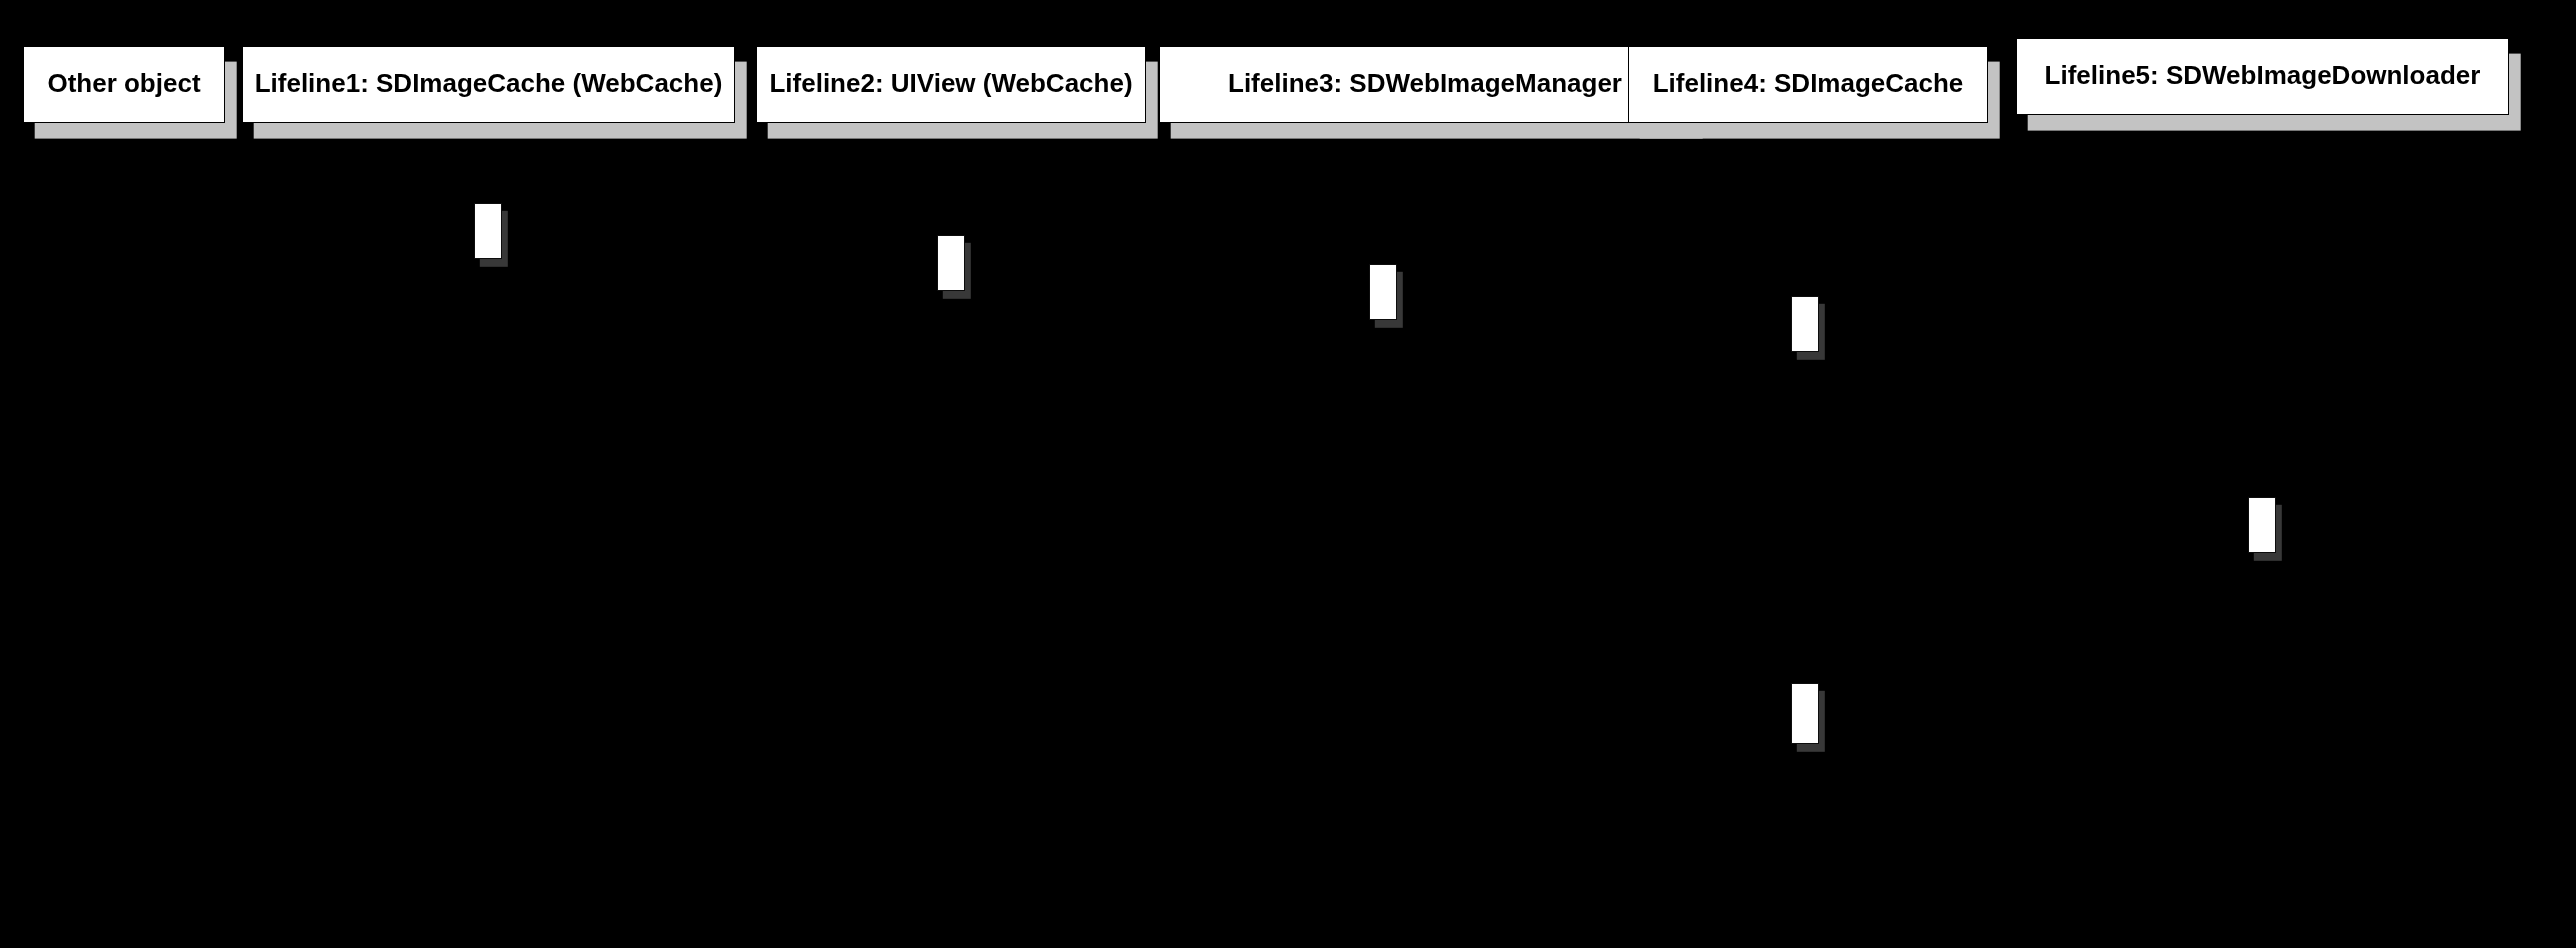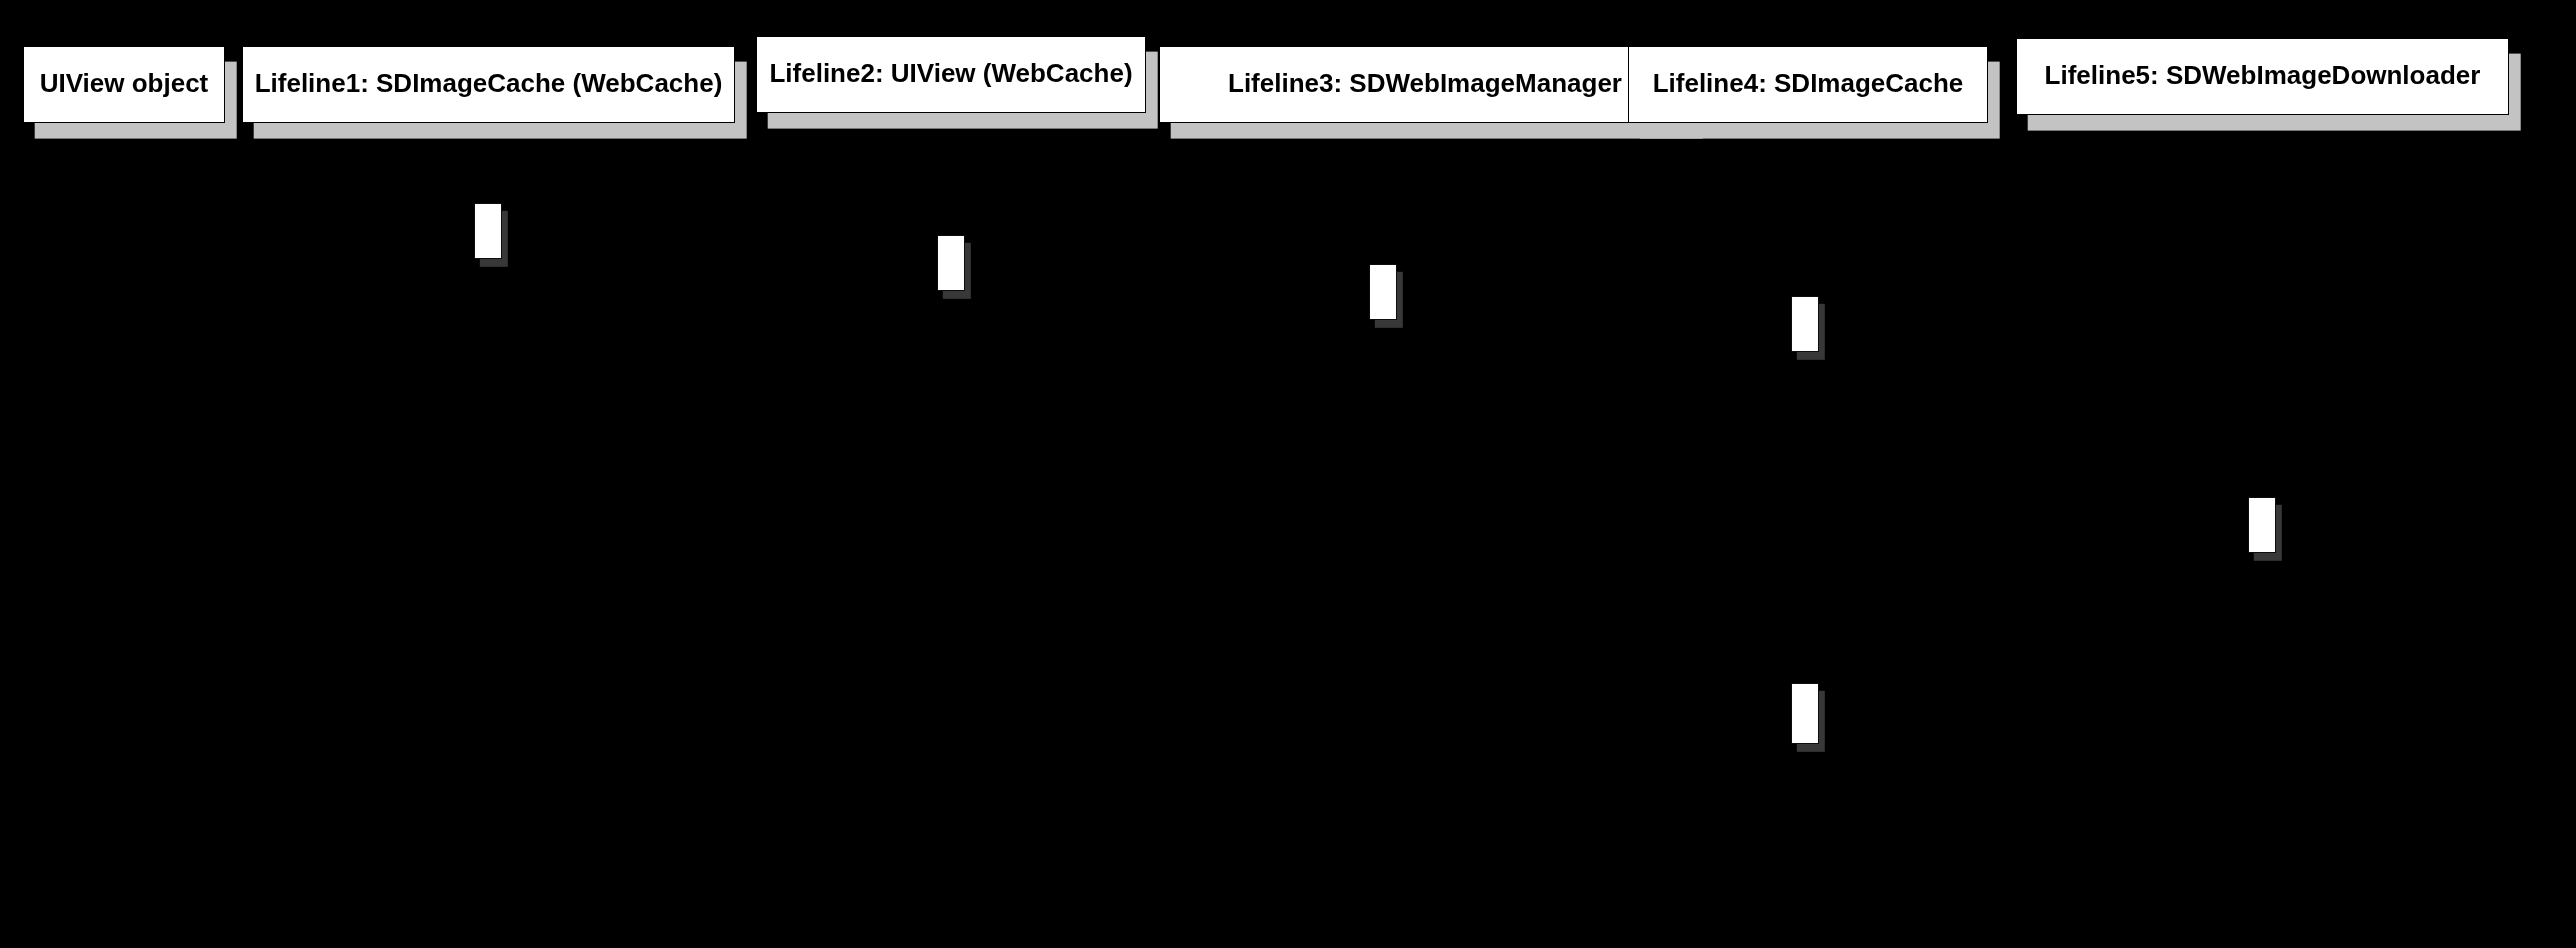--- a/index.html
+++ b/index.html
@@ -61,26 +61,26 @@
   <div id="lifelines">
       <div class="lifeline" style="left: 123px; top: 122px; height: 787px;"></div>
       <div class="lifeline" style="left: 487px; top: 122px; height: 787px;"></div>
       <div class="lifeline" style="left: 950px; top: 122px; height: 787px;"></div>
       <div class="lifeline" style="left: 1382px; top: 122px; height: 787px;"></div>
       <div class="lifeline" style="left: 1804px; top: 122px; height: 787px;"></div>
       <div class="lifeline" style="left: 2261px; top: 122px; height: 787px;"></div>
     </div>
   <div id="participants">
       <div class="participant" style="left: 23px; width: 202px; top: 46px; height: 77px;">
-        <span class="label">UIView object</span>
+        <span class="label">Other object</span>
       </div>
       <div class="participant" style="left: 242px; width: 493px; top: 46px; height: 77px;">
         <span class="label">Lifeline1: SDImageCache (WebCache)</span>
       </div>
-      <div class="participant" style="left: 756px; width: 390px; top: 36px; height: 77px;">
+      <div class="participant" style="left: 756px; width: 390px; top: 46px; height: 77px;">
         <span class="label">Lifeline2: UIView (WebCache)</span>
       </div>
       <div class="participant" style="left: 1159px; width: 532px; top: 46px; height: 77px;">
         <span class="label">Lifeline3: SDWebImageManager</span>
       </div>
       <div class="participant" style="left: 1628px; width: 360px; top: 46px; height: 77px;">
         <span class="label">Lifeline4: SDImageCache</span>
       </div>
       <div class="participant" style="left: 2016px; width: 493px; top: 38px; height: 77px;">
         <span class="label">Lifeline5: SDWebImageDownloader</span>

